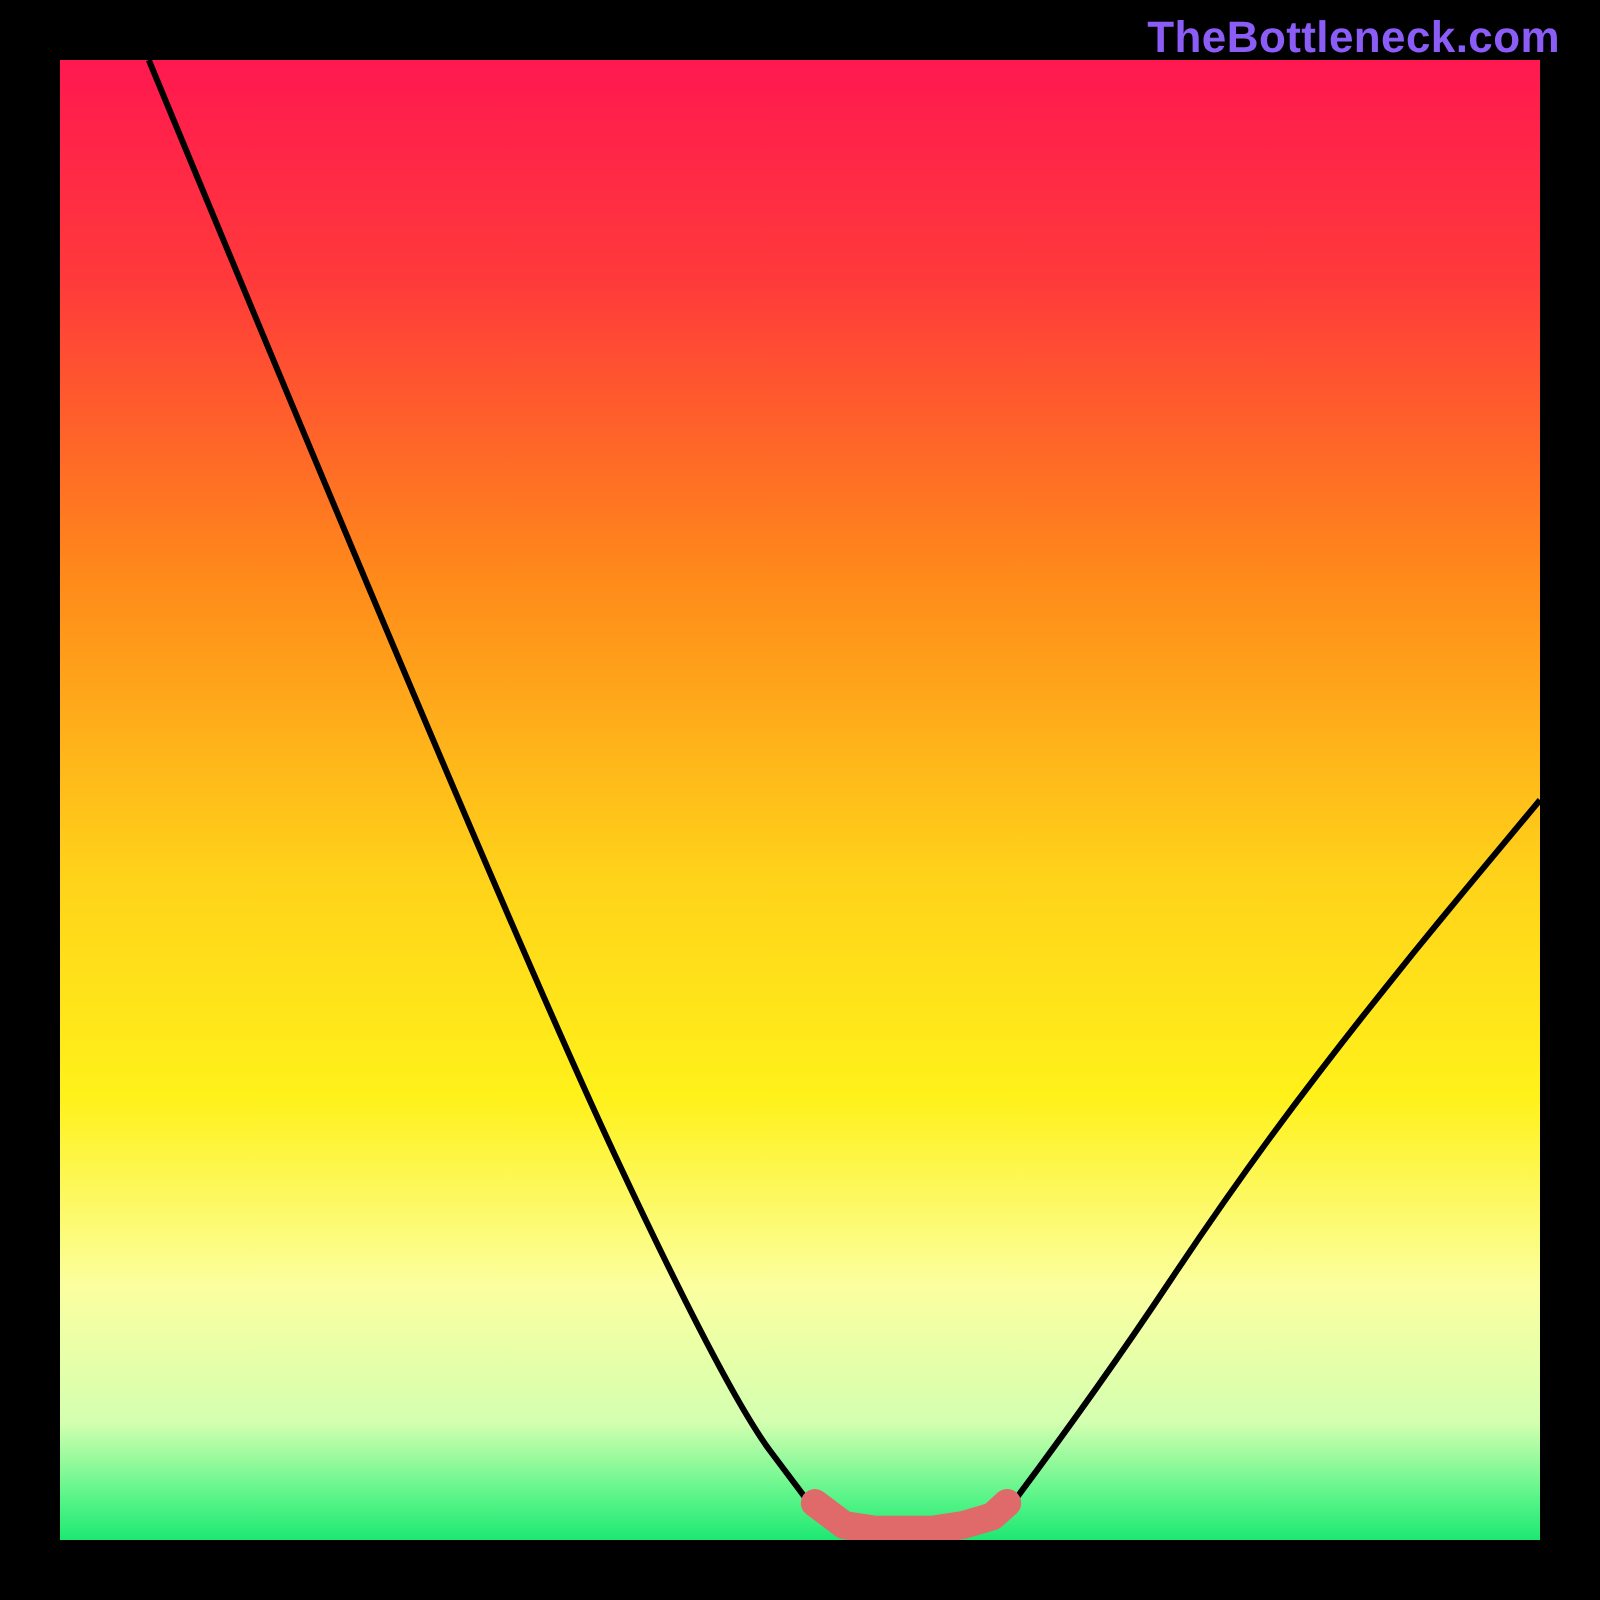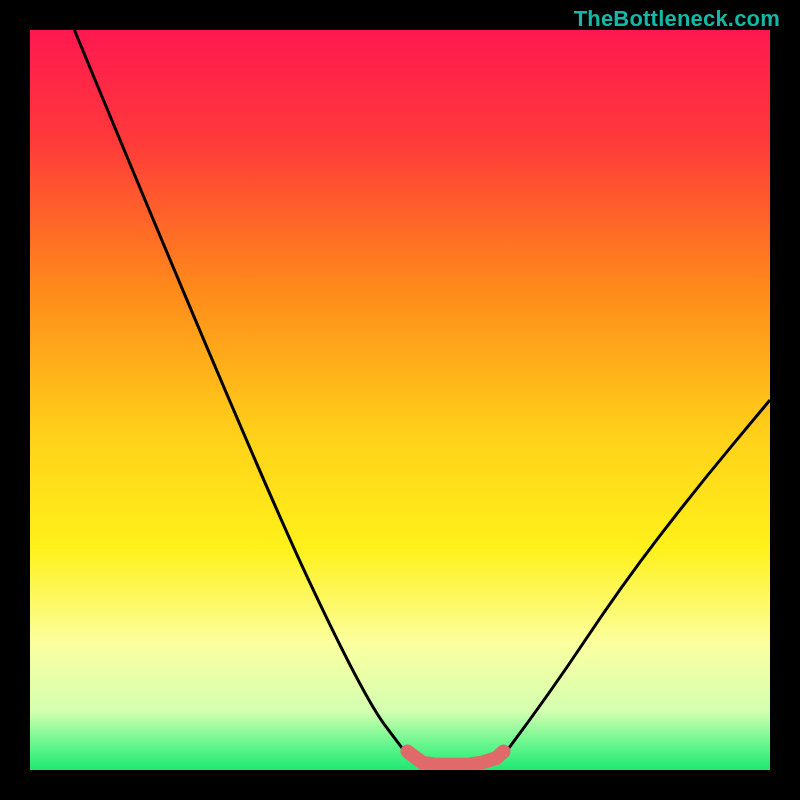--- a/index.html
+++ b/index.html
@@ -21,21 +21,21 @@
   svg {
     display: block;
   }
   .watermark {
     position: absolute;
     top: 6px;
     right: 20px;
     font-family: Arial, Helvetica, sans-serif;
     font-size: 22px;
     font-weight: 600;
-    color: #14b8a6;
+    color: #8b5cf6;
     letter-spacing: 0.2px;
   }
 </style>
 </head>
 <body>
 
 <div class="watermark">TheBottleneck.com</div>
 
 <div class="frame">
 

